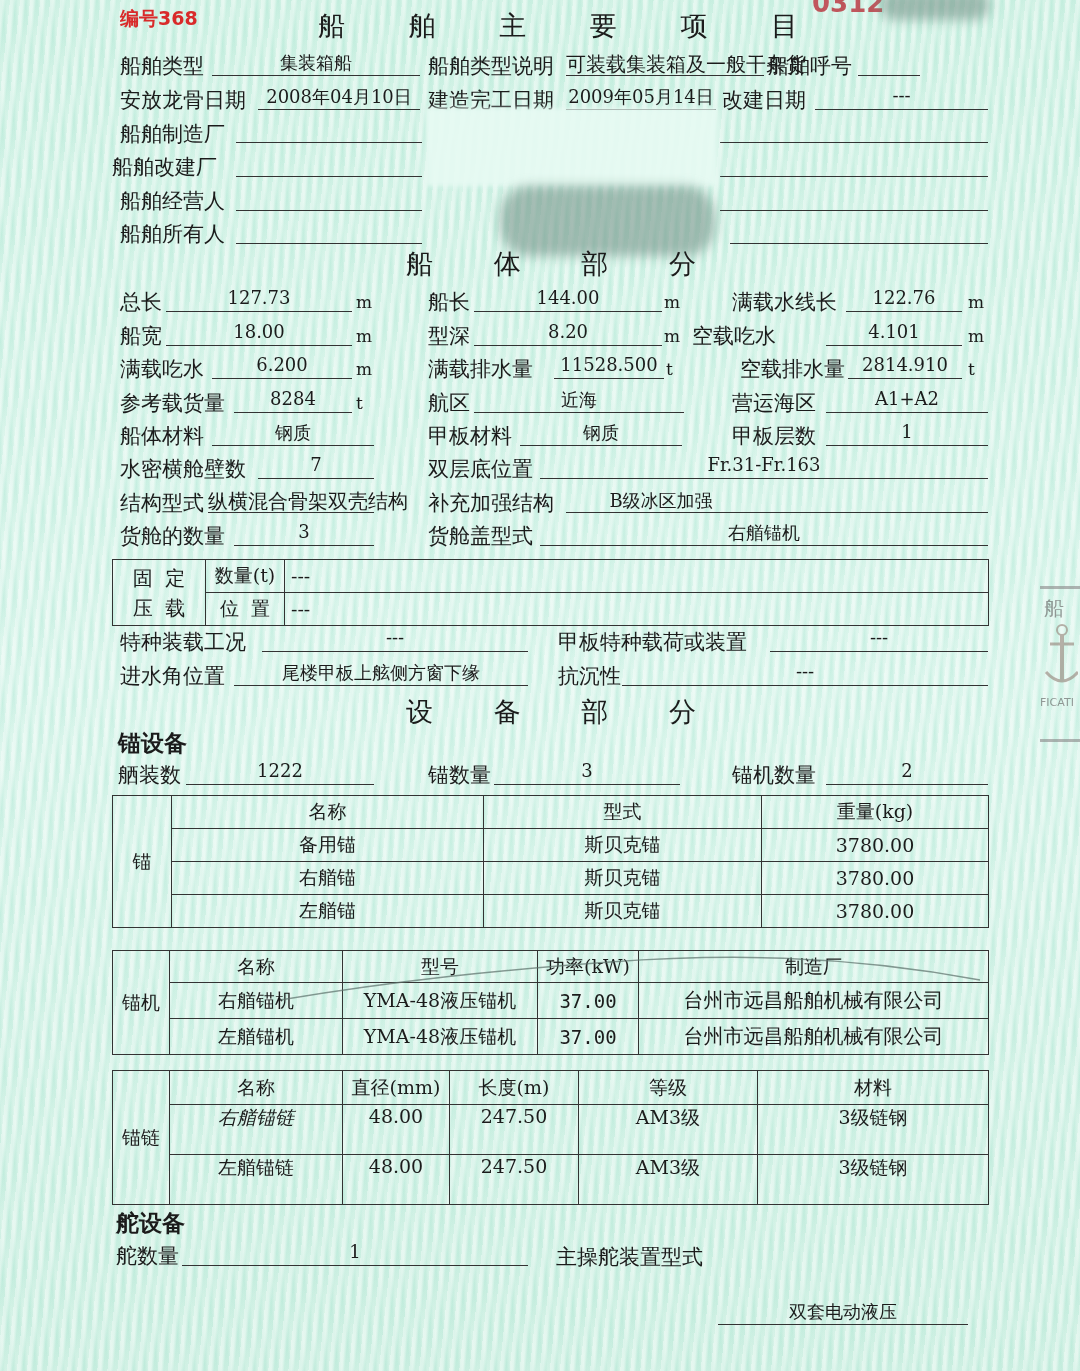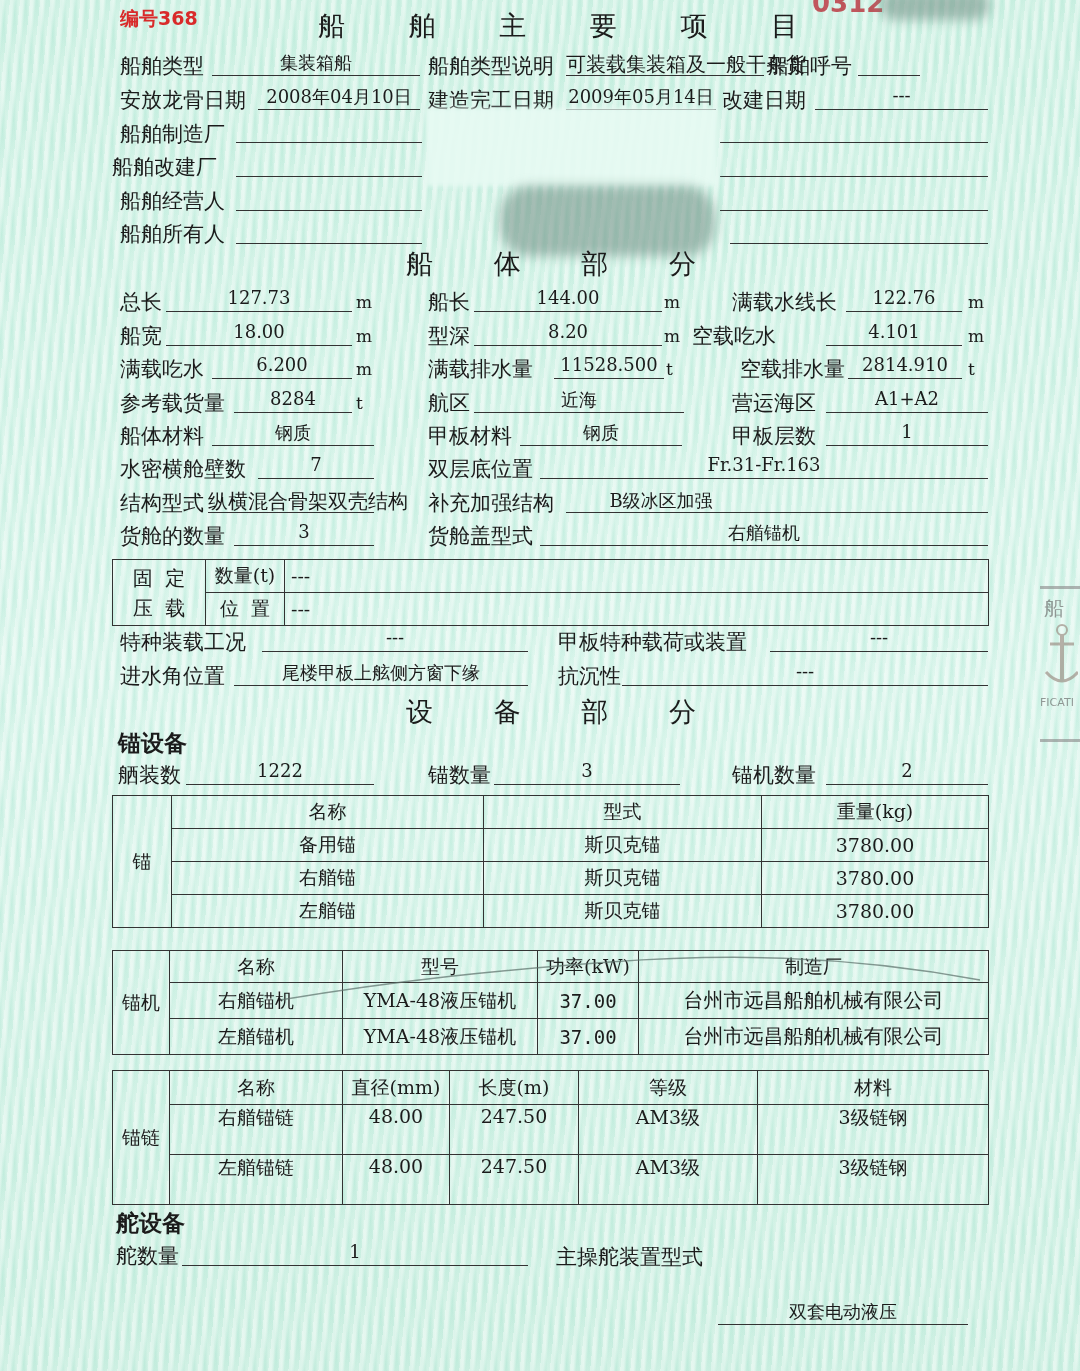--- a/index.html
+++ b/index.html
@@ -247,21 +247,21 @@
   <tbody>
       <tr style="height:34px;">
     <td rowspan="3" style="width:56px;">锚链</td>
     <td style="width:172px;">名称</td>
     <td style="width:106px;margin-top:10px;">直径(mm)</td>
     <td style="width:128px;">长度(m)</td>
     <td style="width:178px;">等级</td>
     <td>材料</td>
   </tr>
   <tr style="height:50px; vertical-align:top;">
-    <td style="vertical-align:top;">右艏锚链</td>
+    <td style="vertical-align:top;font-style:italic;">右艏锚链</td>
     <td style="vertical-align:top;">48.00</td>
     <td style="vertical-align:top;">247.50</td>
     <td style="vertical-align:top;">AM3级</td>
     <td style="vertical-align:top;">3级链钢</td>
   </tr>
   <tr style="height:50px;">
     <td style="vertical-align:top;">左艏锚链</td>
     <td style="vertical-align:top;">48.00</td>
     <td style="vertical-align:top;">247.50</td>
     <td style="vertical-align:top;">AM3级</td>

